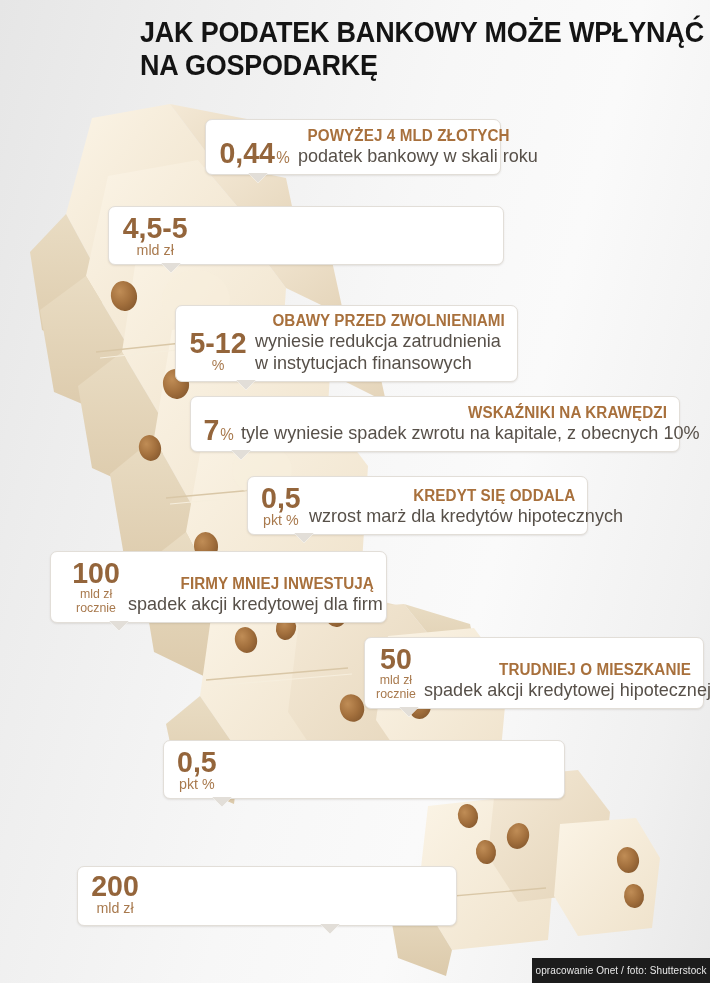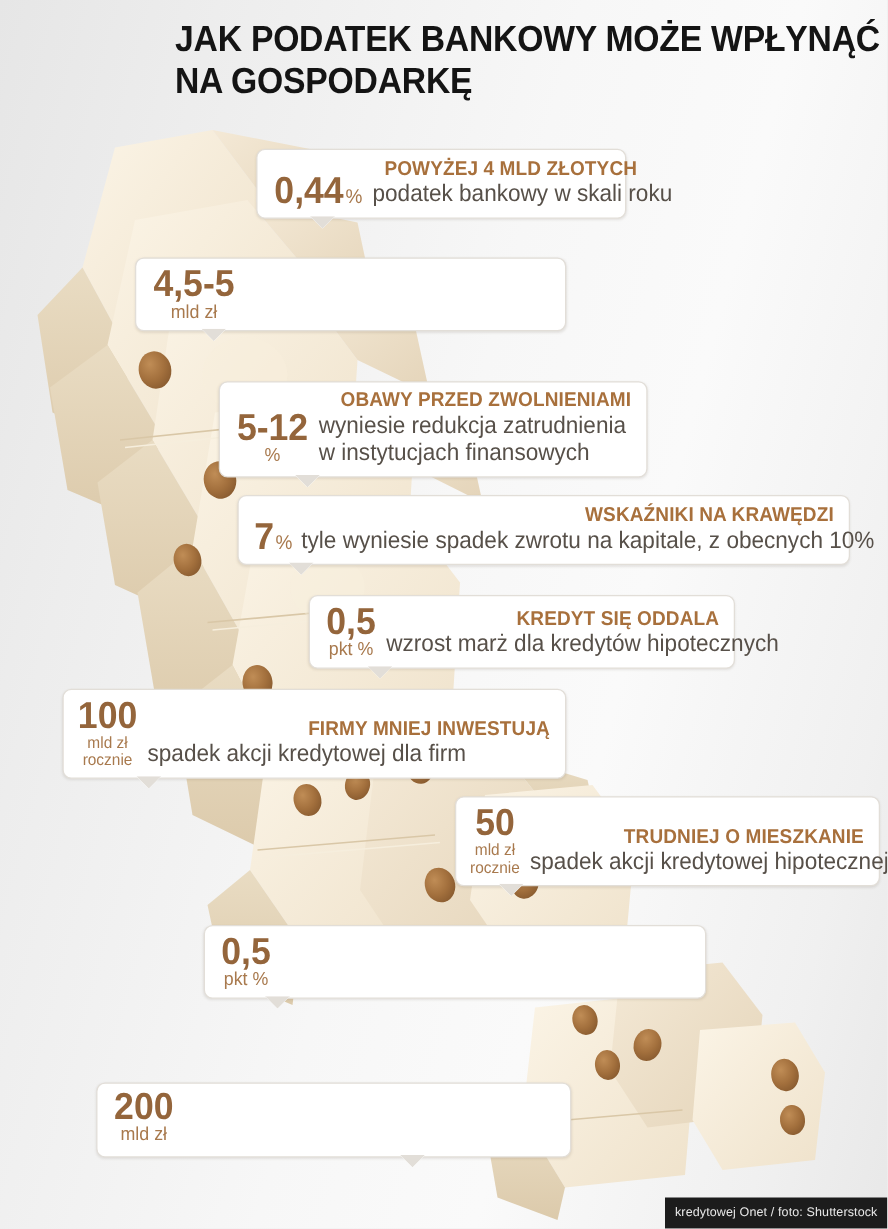--- a/index.html
+++ b/index.html
@@ -274,21 +274,21 @@
       <span class="big">0,44</span>
       <span class="unit">%</span>
     </div>
     <div class="textcol">
       <span class="headline">POWYŻEJ 4 MLD ZŁOTYCH</span>
       <span class="body-line">podatek bankowy w skali roku</span>
     </div>
     <div class="tail" style="left:42px;"></div>
   </div>
 
-  <div class="card" style="left:108px; top:206px; width:345px;">
+  <div class="card" style="left:108px; top:206px; width:396px;">
     <div class="numblock">
       <span class="big">4,5-5</span>
       <span class="unit">mld zł</span>
     </div>
     <div class="tail" style="left:52px;"></div>
   </div>
 
   <div class="card" style="left:175px; top:280px; width:343px; padding-top:5px;margin-top:25px;">
     <div class="numblock" style="padding-bottom:2px;">
       <span class="big">5-12</span>
@@ -319,21 +319,21 @@
       <span class="big">0,5</span>
       <span class="unit">pkt %</span>
     </div>
     <div class="textcol">
       <span class="headline">KREDYT SIĘ ODDALA</span>
       <span class="body-line">wzrost marż dla kredytów hipotecznych</span>
     </div>
     <div class="tail" style="left:46px;"></div>
   </div>
 
-  <div class="card" style="left:50px; top:551px; width:403px; padding-left:10px;">
+  <div class="card" style="left:50px; top:551px; width:337px; padding-left:20px;">
     <div class="numblock">
       <span class="big">100</span>
       <span class="unit small">mld zł</span>
       <span class="unit small">rocznie</span>
     </div>
     <div class="textcol">
       <span class="headline">FIRMY MNIEJ INWESTUJĄ</span>
       <span class="body-line">spadek akcji kredytowej dla firm</span>
     </div>
     <div class="tail" style="left:58px;"></div>
@@ -362,16 +362,16 @@
 
   <div class="card" style="left:77px; top:866px; width:380px; padding-top:4px;">
     <div class="numblock" style="padding-bottom:3px;">
       <span class="big">200</span>
       <span class="unit">mld zł</span>
     </div>
     <div class="tail" style="left:242px;"></div>
   </div>
 
   <div id="credit-bar">
-    <span>kredytowej Onet / foto: Shutterstock</span>
+    <span>opracowanie Onet / foto: Shutterstock</span>
   </div>
 
 </div>
 
 </body></html>

